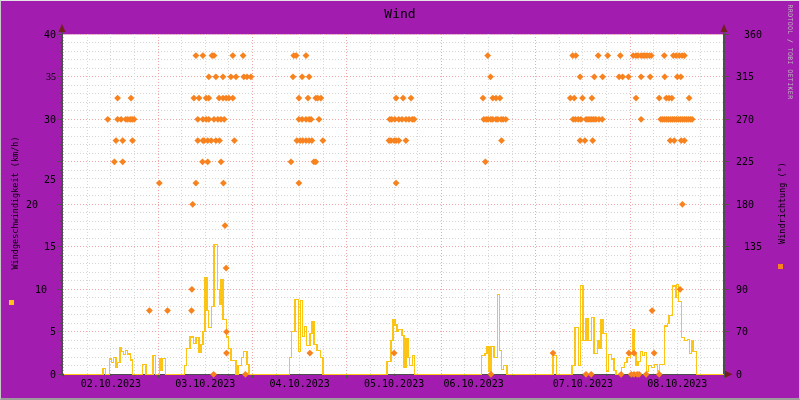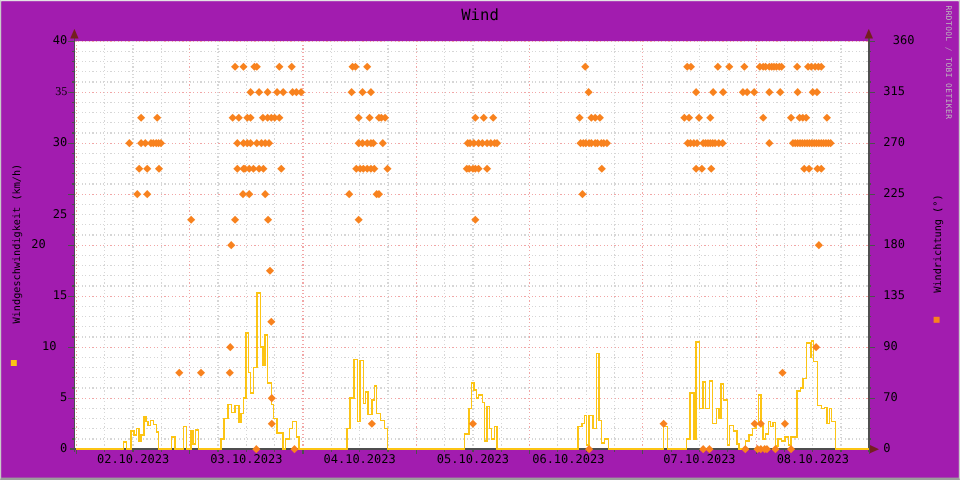--- a/index.html
+++ b/index.html
@@ -462,21 +462,21 @@
     <div class="tick" style="left: 25px; width: 30px; top: 282.8px; text-align: center;">10</div>
     <div class="tick" style="left: 25px; width: 30px; top: 240.3px; text-align: right;">15</div>
     <div class="tick" style="left: 25px; width: 30px; top: 197.8px; ">20</div>
     <div class="tick" style="left: 25px; width: 30px; top: 155.3px; text-align: right; margin-top: 18px;">25</div>
     <div class="tick" style="left: 25px; width: 30px; top: 112.8px; text-align: right;">30</div>
     <div class="tick" style="left: 25px; width: 30px; top: 70.3px; text-align: right; font-family: Liberation Serif, serif;">35</div>
     <div class="tick" style="left: 25px; width: 30px; top: 27.8px; text-align: right;">40</div>
     <div class="tick" style="left: 735px; width: 34px; top: 367.8px; text-align: left;">0</div>
     <div class="tick" style="left: 735px; width: 34px; top: 325.3px; text-align: left;">70</div>
     <div class="tick" style="left: 735px; width: 34px; top: 282.8px; text-align: left;">90</div>
-    <div class="tick" style="left: 735px; width: 34px; top: 240.3px; text-align: left;">135</div>
+    <div class="tick" style="left: 735px; width: 34px; top: 240.3px; text-align: center;">135</div>
     <div class="tick" style="left: 735px; width: 34px; top: 197.8px; text-align: left;">180</div>
     <div class="tick" style="left: 735px; width: 34px; top: 155.3px; text-align: left;">225</div>
     <div class="tick" style="left: 735px; width: 34px; top: 112.8px; text-align: left;">270</div>
     <div class="tick" style="left: 735px; width: 34px; top: 70.3px; text-align: left;">315</div>
     <div class="tick" style="left: 735px; width: 34px; top: 27.8px; text-align: center;">360</div>
     <div class="tick" style="left: 64.9px; width: 90px; top: 377px; text-align: center;">02.10.2023</div>
     <div class="tick" style="left: 159.3px; width: 90px; top: 377px; text-align: center;">03.10.2023</div>
     <div class="tick" style="left: 253.7px; width: 90px; top: 377px; text-align: center;">04.10.2023</div>
     <div class="tick" style="left: 348.1px; width: 90px; top: 377px; text-align: center;">05.10.2023</div>
     <div class="tick" style="left: 442.5px; width: 90px; top: 377px; text-align: left;">06.10.2023</div>

